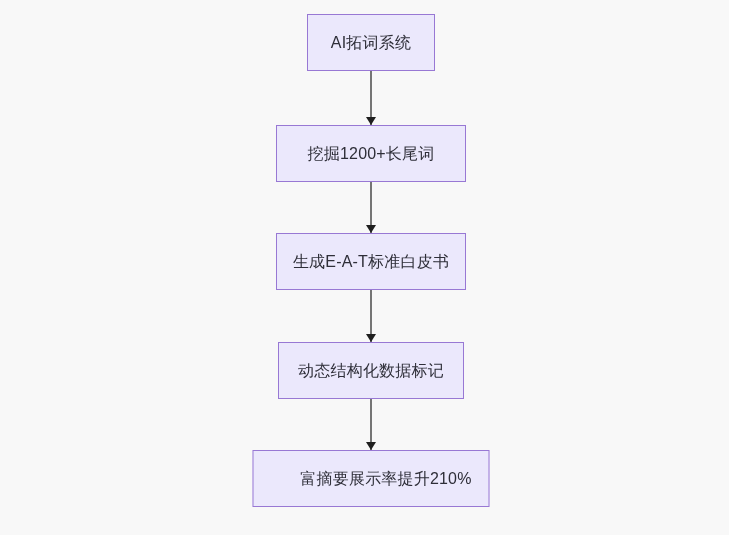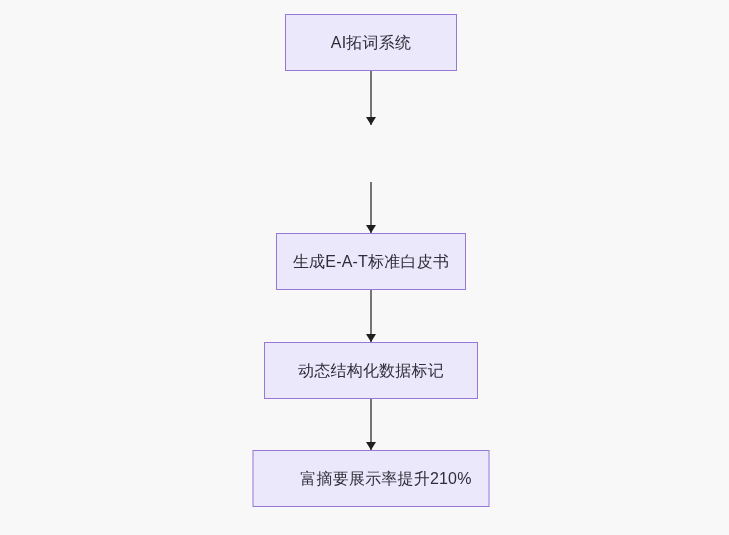--- a/index.html
+++ b/index.html
@@ -85,30 +85,33 @@
   <div class="edge" style="left: 371px; top: 290px; height: 52px;">
     <div class="edge-line" style="background: rgb(117, 117, 117); height: 52px;"></div>
     <div class="edge-arrow" style="border-top-color: rgb(31, 31, 31);"></div>
   </div>
 
   <div class="edge" style="left: 371px; top: 399px; height: 51px;">
     <div class="edge-line" style="background: rgb(117, 117, 117); height: 51px;"></div>
     <div class="edge-arrow" style="border-top-color: rgb(31, 31, 31);"></div>
   </div>
 
-  <div class="node" style="left: 371px; top: 14px; width: 172px; background: rgb(235, 232, 252); border-color: rgb(152, 120, 212);">
+  <div class="node" style="left: 371px; top: 14px; width: 128px; background: rgb(235, 232, 252); border-color: rgb(152, 120, 212);">
     <span class="node-label" style="color: rgb(46, 46, 56);">AI拓词系统</span>
   </div>
 
+  <div class="node" style="left: 371px; top: 125px; width: 190px; background: rgb(235, 232, 252); border-color: rgb(152, 120, 212);">
+    <span class="node-label" style="color: rgb(46, 46, 56);">挖掘1200+长尾词</span>
+  </div>
 
   <div class="node" style="left: 371px; top: 233px; width: 190px; background: rgb(235, 232, 252); border-color: rgb(152, 120, 212);">
     <span class="node-label" style="color: rgb(46, 46, 56);">生成E-A-T标准白皮书</span>
   </div>
 
-  <div class="node" style="left: 371px; top: 342px; width: 214px; background: rgb(235, 232, 252); border-color: rgb(152, 120, 212);">
+  <div class="node" style="left: 371px; top: 342px; width: 186px; background: rgb(235, 232, 252); border-color: rgb(152, 120, 212);">
     <span class="node-label" style="color: rgb(46, 46, 56);">动态结构化数据标记</span>
   </div>
 
   <div class="node" style="left: 371px; top: 450px; width: 237px; background: rgb(235, 232, 252); border-color: rgb(152, 120, 212); padding-left: 30px;">
     <span class="node-label" style="color: rgb(46, 46, 56);">富摘要展示率提升210%</span>
   </div>
 
 </div>
 
 </body></html>

